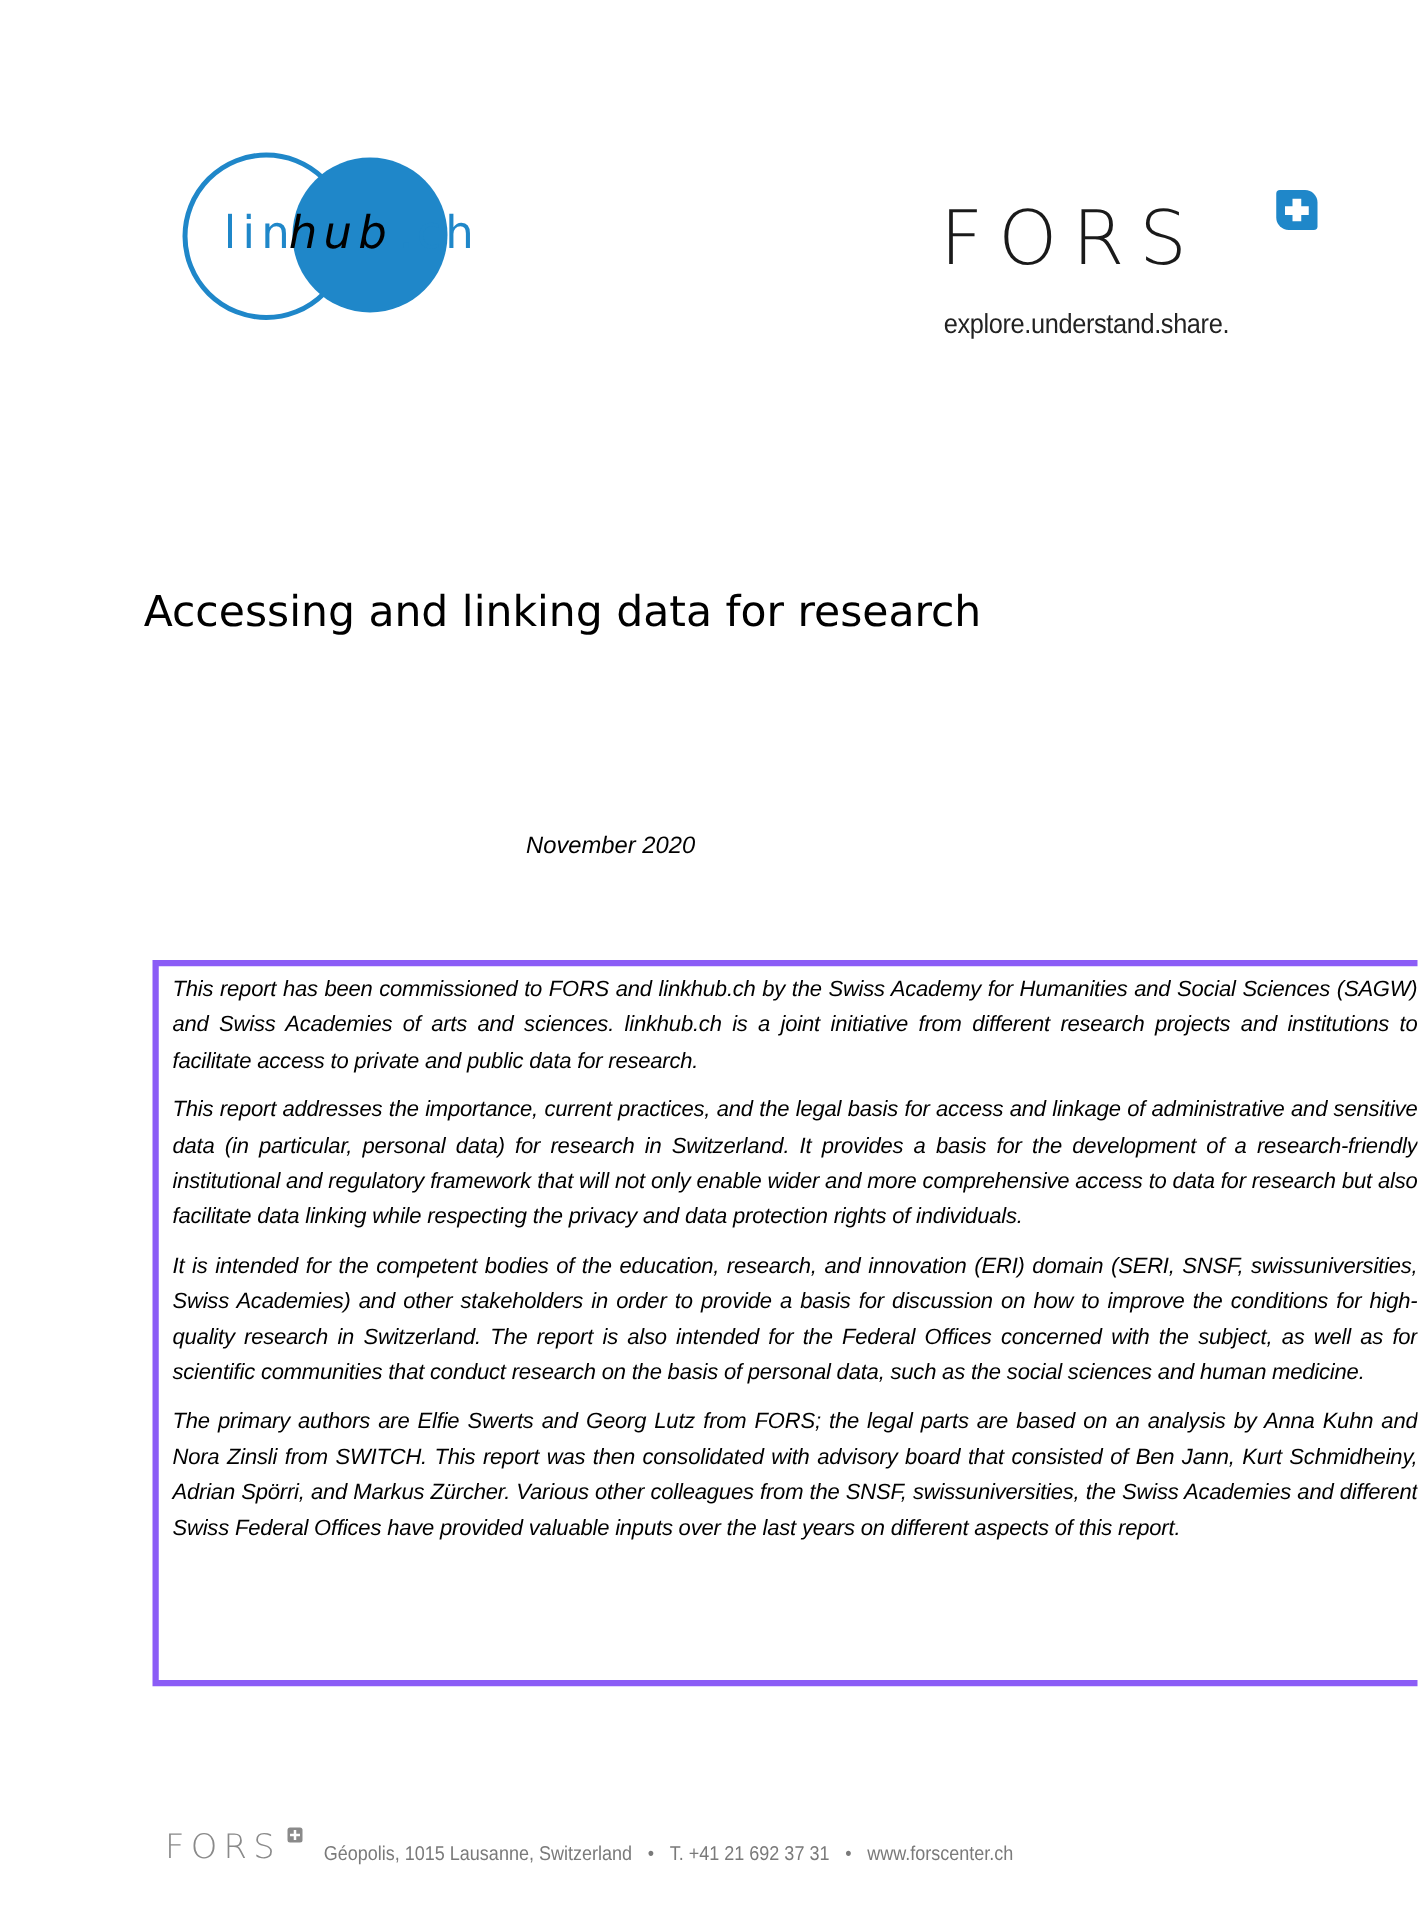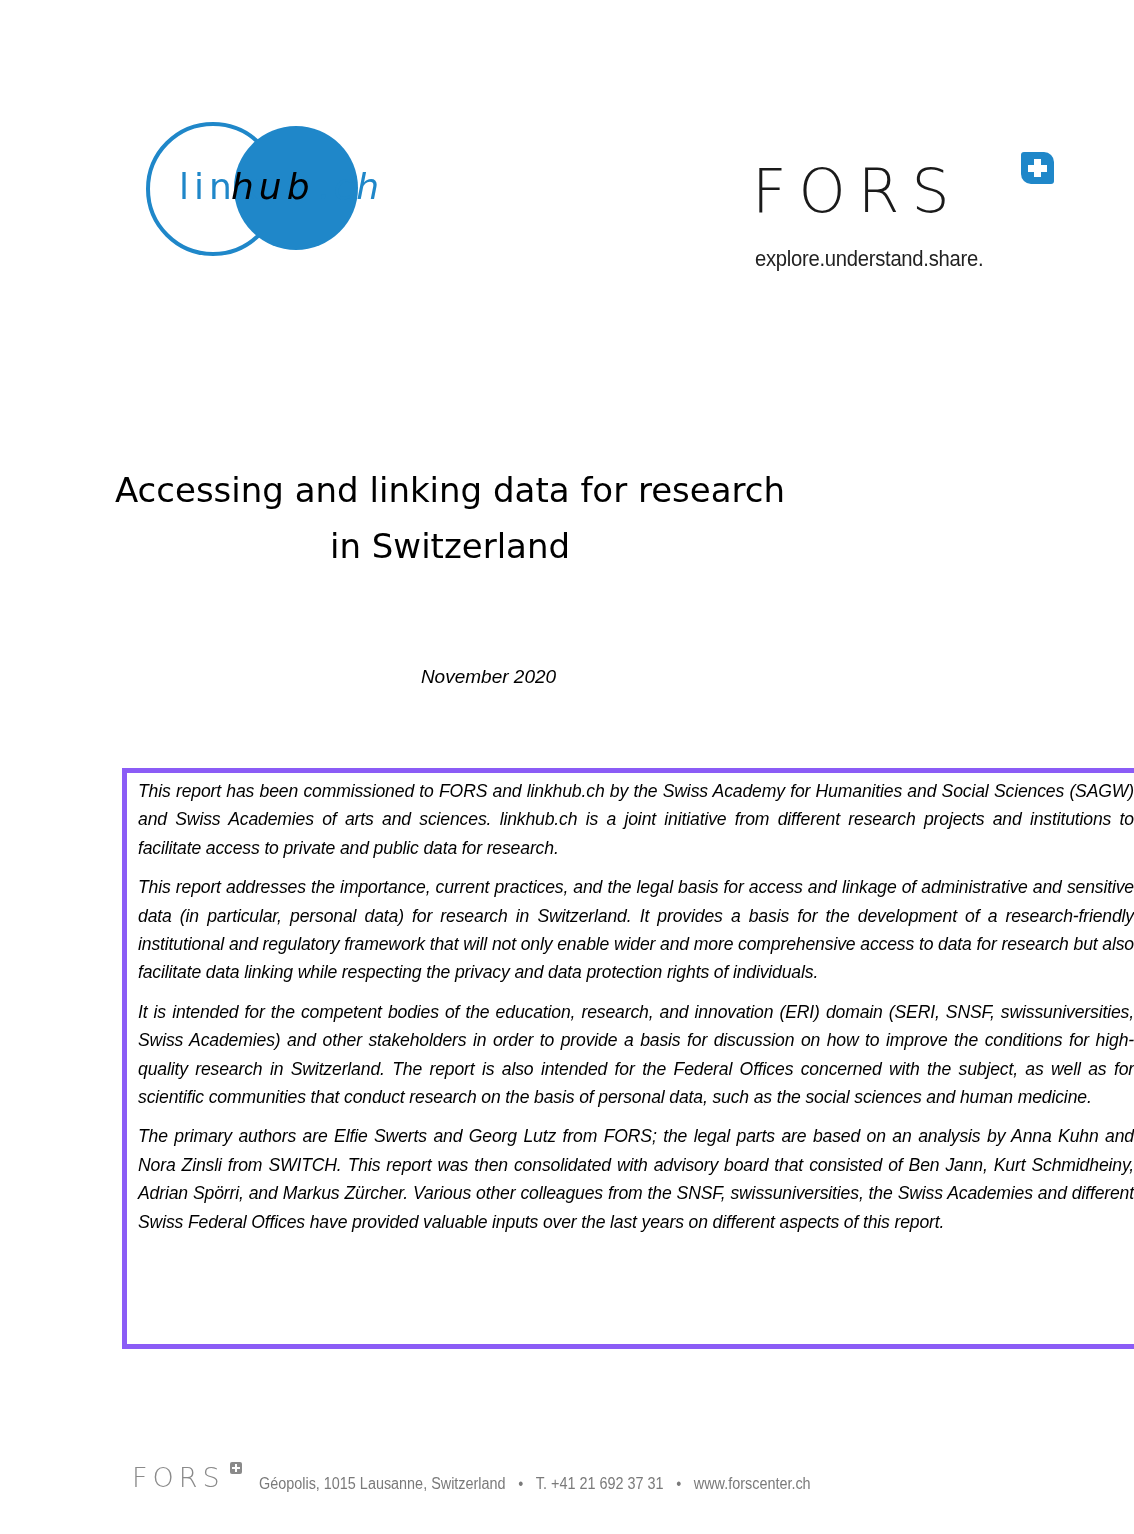--- a/index.html
+++ b/index.html
@@ -5,21 +5,21 @@
   html, body { margin: 0; padding: 0; background: #ffffff; }
   body { width: 1134px; height: 1534px; position: relative; overflow: hidden; font-family: "Liberation Sans", sans-serif; color: #000; }
 
   
   .linkhub-logo { position: absolute; left: 138px; top: 118px; width: 260px; height: 145px; }
   .lh-ring { position: absolute; left: 8px; top: 4px; width: 134px; height: 134px; border: 4px solid #1f87c9; border-radius: 50%; box-sizing: border-box; }
   .lh-disc { position: absolute; left: 96px; top: 8px; width: 124px; height: 124px; background: #1f87c9; border-radius: 50%; }
   .lh-text { position: absolute; top: 44px; font-family: "DejaVu Sans", sans-serif; font-size: 36px; letter-spacing: 5px; line-height: 50px; }
   .lh-link { left: 12px; color: #1f87c9; margin-left: 29px; }
   .lh-hub { left: 93px; color: #000000; font-style: italic; }
-  .lh-ch { left: 181px; color: #1f87c9; letter-spacing: 3px; font-style: italic; }
+  .lh-ch { left: 181px; color: #1f87c9; letter-spacing: 3px; }
 
   
   .fors-logo { position: absolute; left: 752px; top: 148px; width: 310px; height: 130px; }
   .fors-word { position: absolute; left: 0; top: 8px; font-family: "DejaVu Sans", sans-serif; font-weight: 200; font-size: 60px; letter-spacing: 12px; line-height: 70px; color: #1a1a1a; -webkit-text-stroke: 0; }
   .fors-plus { position: absolute; left: 269px; top: 4px; width: 33px; height: 32px; background: #1f87c9; border-radius: 3px 10px 3px 10px; }
   .fors-plus::before { content: ""; position: absolute; left: 13px; top: 7px; width: 7px; height: 18px; background: #fff; }
   .fors-plus::after { content: ""; position: absolute; left: 7px; top: 13px; width: 19px; height: 7px; background: #fff; }
   .fors-tagline { position: absolute; left: 3px; top: 98px; font-family: "Liberation Sans", sans-serif; font-size: 22px; color: #222; letter-spacing: -0.3px; transform: scaleX(0.92); transform-origin: left top; }
 
   
@@ -51,21 +51,20 @@
 </div>
 
 <div class="fors-logo">
   <div class="fors-word">FORS</div>
   <div class="fors-plus"></div>
   <div class="fors-tagline">explore.understand.share.</div>
 </div>
 
 <div class="title">
   <div>Accessing and linking data for research</div>
-  <div>in Switzerland</div>
 </div>
 
 <div class="date">November 2020</div>
 
 <div class="info-box">
   <p>This report has been commissioned to FORS and linkhub.ch by the Swiss Academy for Humanities and Social Sciences (SAGW) and Swiss Academies of arts and sciences. linkhub.ch is a joint initiative from different research projects and institutions to facilitate access to private and public data for research.</p>
   <p>This report addresses the importance, current practices, and the legal basis for access and linkage of administrative and sensitive data (in particular, personal data) for research in Switzerland. It provides a basis for the development of a research-friendly institutional and regulatory framework that will not only enable wider and more comprehensive access to data for research but also facilitate data linking while respecting the privacy and data protection rights of individuals.</p>
   <p>It is intended for the competent bodies of the education, research, and innovation (ERI) domain (SERI, SNSF, swissuniversities, Swiss Academies) and other stakeholders in order to provide a basis for discus­sion on how to improve the conditions for high-quality research in Switzerland. The report is also in­tended for the Federal Offices concerned with the subject, as well as for scientific communities that conduct research on the basis of personal data, such as the social sciences and human medicine.</p>
   <p>The primary authors are Elfie Swerts and Georg Lutz from FORS; the legal parts are based on an analysis by Anna Kuhn and Nora Zinsli from SWITCH. This report was then consolidated with advisory board that consisted of Ben Jann, Kurt Schmidheiny, Adrian Spörri, and Markus Zürcher. Various other col­leagues from the SNSF, swissuniversities, the Swiss Academies and different Swiss Federal Offices have provided valuable inputs over the last years on different aspects of this report.</p>
 </div>

